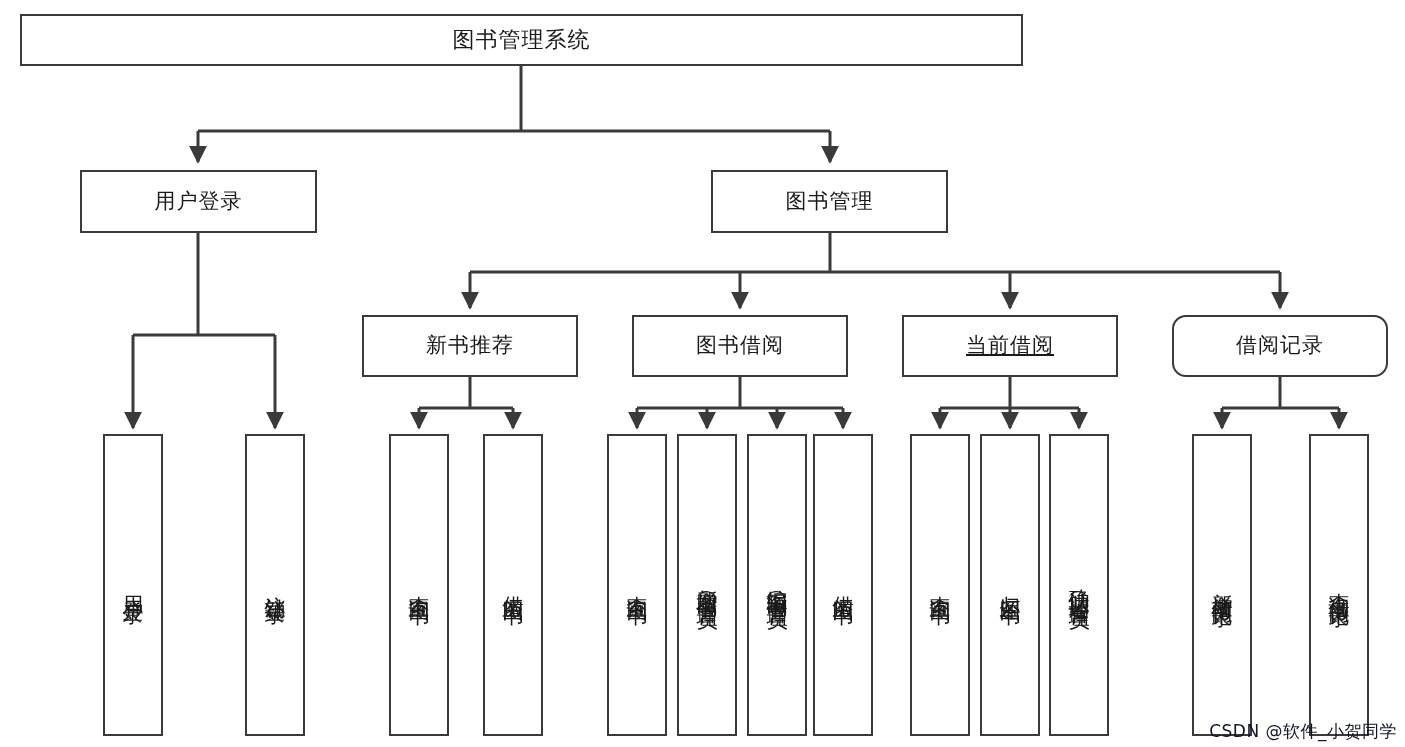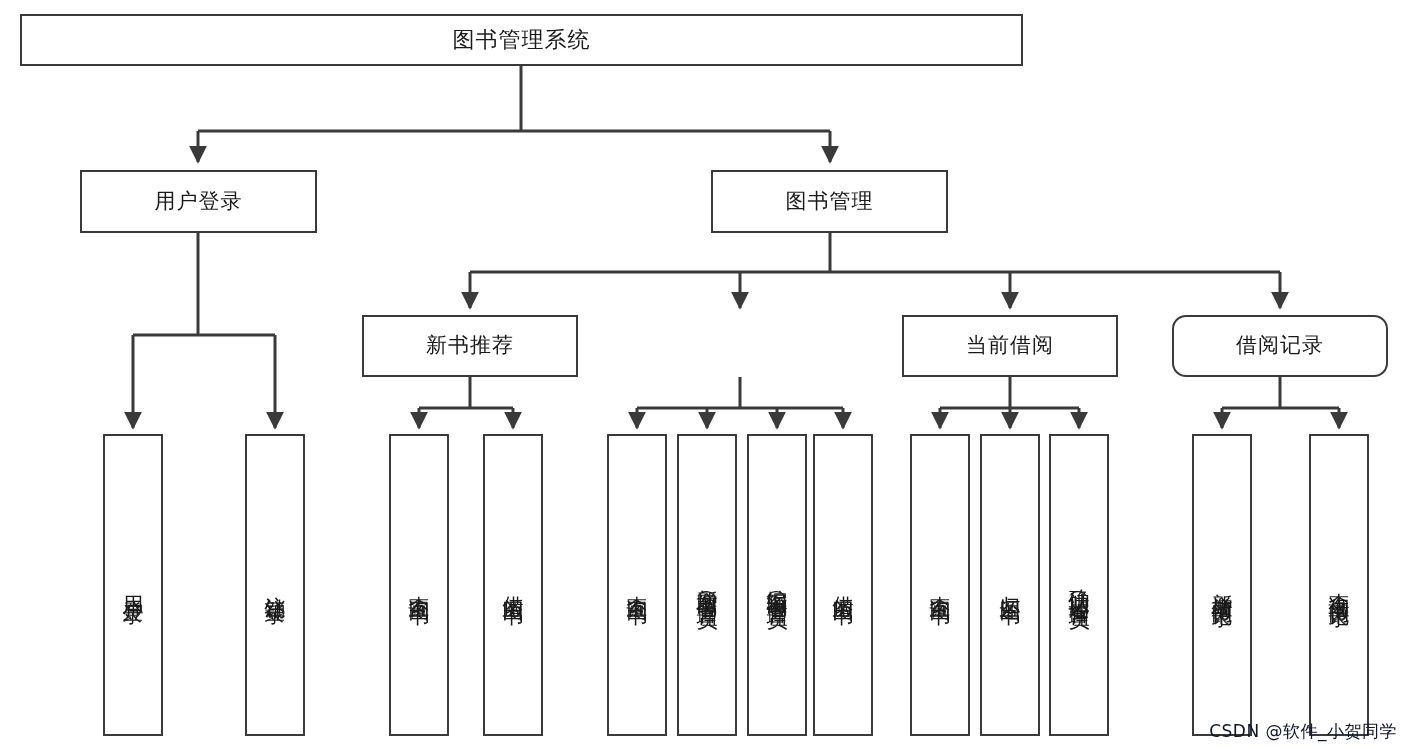--- a/index.html
+++ b/index.html
@@ -131,21 +131,24 @@
   <div class="node h" style="left:80px; top:170px; width:237px; height:63px;">
     <span>用户登录</span>
   </div>
   <div class="node h" style="left:362px; top:315px; width:216px; height:62px;">
     <span>新书推荐</span>
   </div>
 
   <div class="node h" style="left:711px; top:170px; width:237px; height:63px;">
     <span>图书管理</span>
   </div>
-  <div class="node h" style="left:902px; top:315px; width:216px; height:62px;">
+  <div class="node h" style="left:632px; top:315px; width:216px; height:62px;">
+    <span>图书借阅</span>
+  </div>
+  <div class="node h" style="left:902px; top:315px; width:216px; height:62px;text-decoration:underline;">
     <span>当前借阅</span>
   </div>
   <div class="node h" style="left:1172px; top:315px; width:216px; height:62px;border-radius:14px;">
     <span>借阅记录</span>
   </div>
 
   <div class="node v" style="left:103px; top:434px; width:60px; height:302px;">
     <span class="vtext">用户登录</span>
   </div>
   <div class="node v" style="left:245px; top:434px; width:60px; height:302px;">

